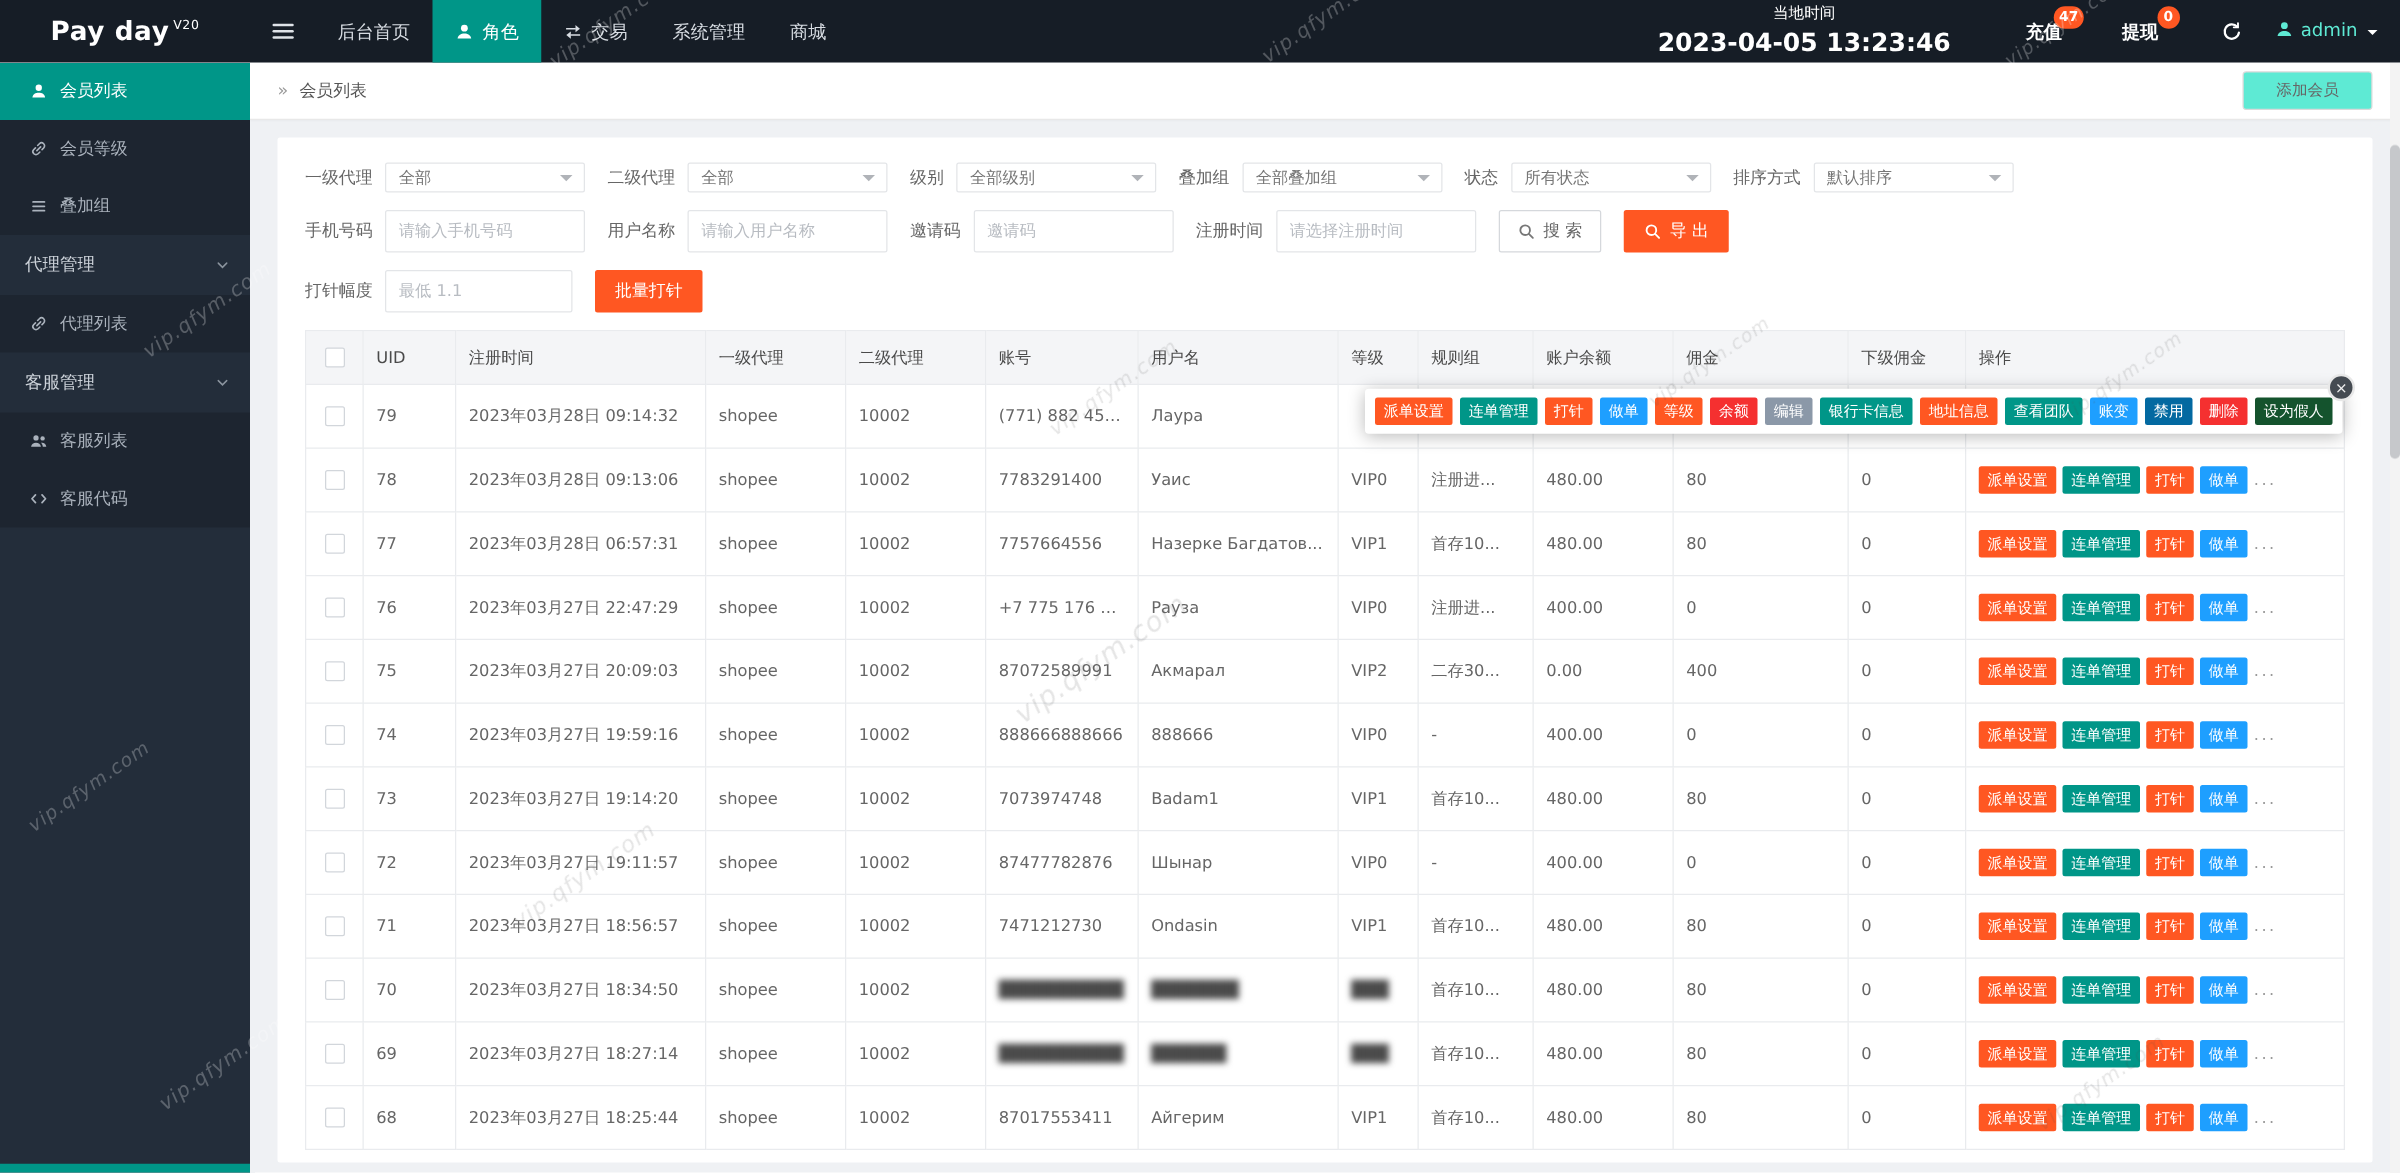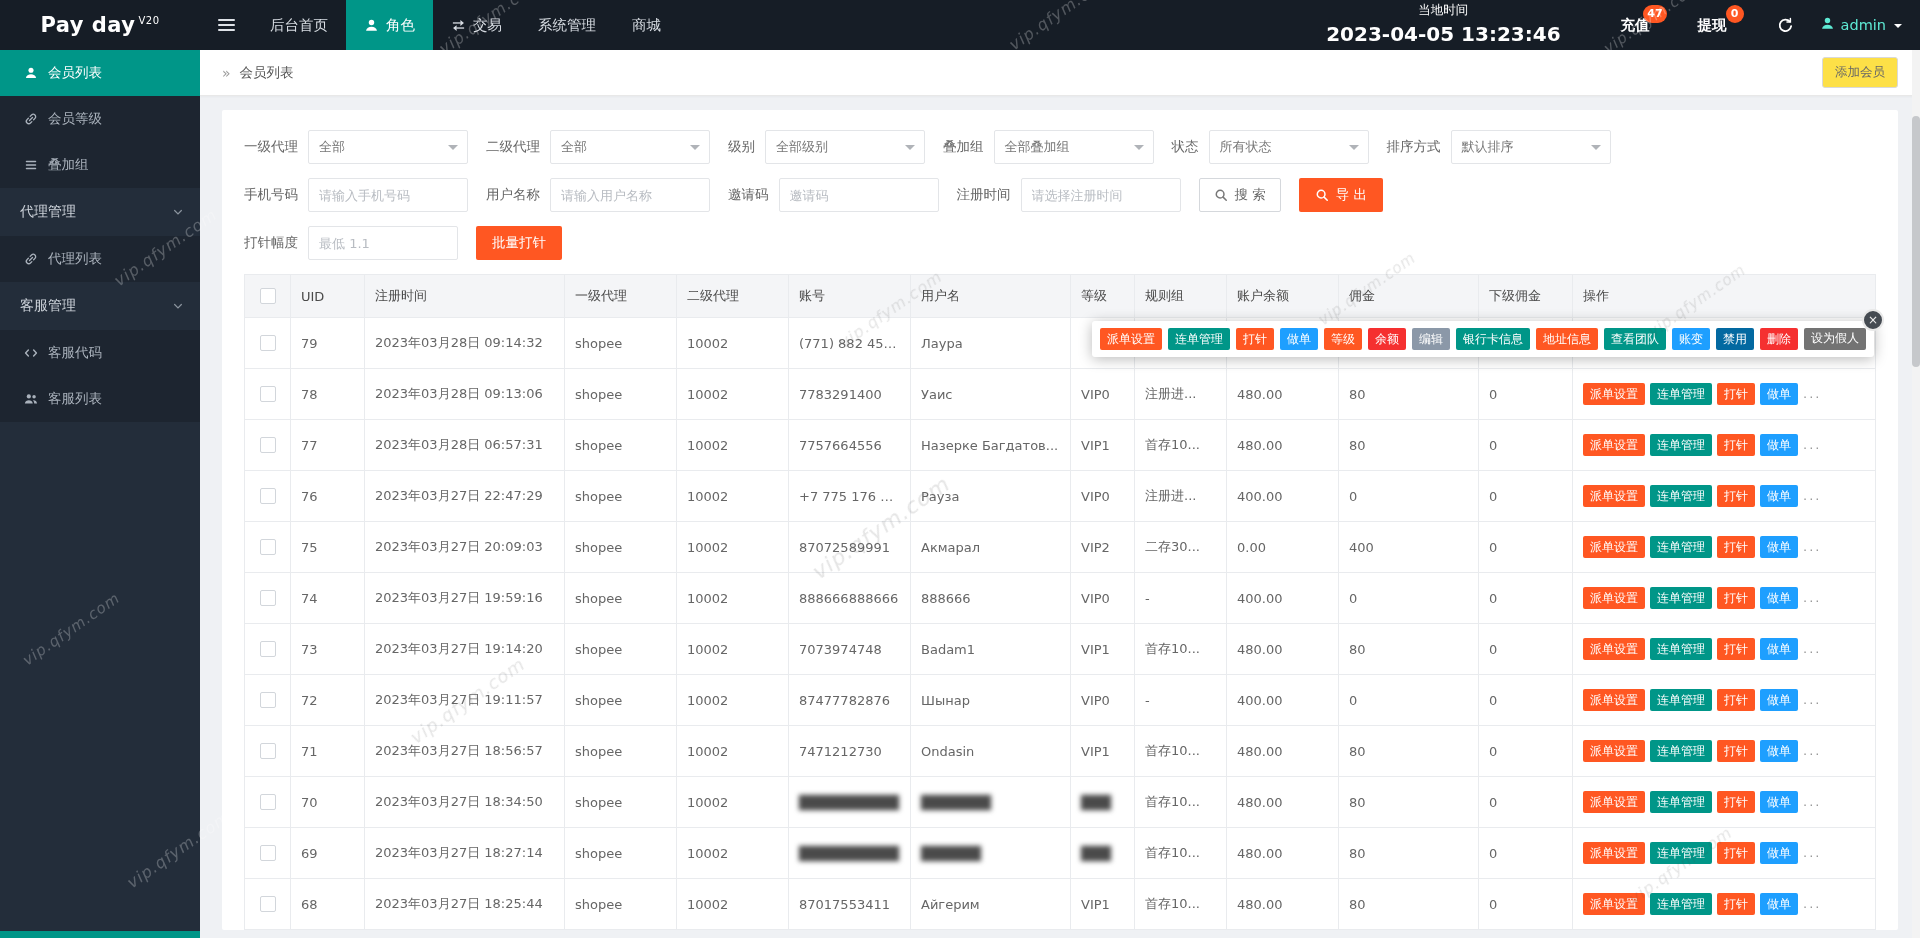--- a/index.html
+++ b/index.html
@@ -48,30 +48,30 @@
   .side-item.active{background:var(--teal);color:#fff;}
   .side-ic{display:inline-flex;}
   .side-ic svg{width:14px;height:14px;}
   .side-strip{position:fixed;left:0;bottom:0;width:200px;height:7px;background:var(--teal);z-index:25;}
   
   .main{margin-left:200px;padding-top:50px;height:938px;}
   .breadcrumb-bar{height:46px;background:#fff;display:flex;align-items:center;padding:0 22px;
     border-bottom:1px solid #e8e8e8;box-shadow:0 1px 2px rgba(0,0,0,.04);}
   .crumb-icon{color:#999;margin-right:9px;font-size:14px;}
   .crumb-current{color:#555;font-size:13.5px;}
-  .add-btn{margin-left:auto;background:#fde047;border:1px solid #d9d9d9;border-radius:3px;color:#666;
-    font-size:12.5px;padding:6px 12px;cursor:pointer;font-family:inherit;}
+  .add-btn{margin-left:auto;background:#5eead4;border:1px solid #d9d9d9;border-radius:3px;color:#666;
+    font-size:12.5px;padding:6px 26px;cursor:pointer;font-family:inherit;}
   .content{padding:14px 22px 0;}
   .card{background:#fff;border-radius:2px;padding:20px 22px 0;min-height:820px;}
   
   .frow{display:flex;align-items:center;gap:18px;margin-bottom:14px;}
   .finputs{display:flex;align-items:center;gap:18px;}
   .fgroup{display:flex;align-items:center;gap:10px;}
   .flabel{color:#666;font-size:13.5px;white-space:nowrap;}
-  .fselect{width:160px;height:34px;border:1px solid #e3e5e8;border-radius:2px;background:#fff;
+  .fselect{width:160px;height:24px;border:1px solid #e3e5e8;border-radius:2px;background:#fff;
     display:flex;align-items:center;padding:0 24px 0 10px;position:relative;color:#777;font-size:13px;cursor:pointer;}
   .fcaret{position:absolute;right:9px;top:50%;margin-top:-2px;width:0;height:0;
     border:5px solid transparent;border-top-color:#b0b3b8;}
   .finput{width:160px;height:34px;border:1px solid #e3e5e8;border-radius:2px;padding:0 10px;
     font-size:13px;color:#666;font-family:inherit;outline:none;background:#fff;}
   .finput::placeholder{color:#b8bcc2;}
   .btn-search{height:34px;padding:0 14px;display:inline-flex;align-items:center;gap:7px;
     border:1px solid #d5d8dc;background:#fff;color:#666;border-radius:2px;font-size:13.5px;cursor:pointer;font-family:inherit;}
   .btn-search .ic{display:inline-flex;color:#777;}
   .btn-search .ic svg,.btn-export .ic svg{width:14px;height:14px;}
@@ -233,37 +233,37 @@
       <div class="side-group">
         <span>客服管理</span>
         <span class="side-chevron">
           <svg viewBox="0 0 16 16" fill="none" stroke="currentColor" stroke-width="1.6" stroke-linecap="round">
             <path d="M3.5 6l4.5 4.5L12.5 6"></path>
           </svg>
         </span>
       </div>
       <div class="side-item">
         <span class="side-ic">
-          <svg viewBox="0 0 16 16" fill="none" stroke="currentColor" stroke-width="1.6" stroke-linecap="round" stroke-linejoin="round">
-            <path d="M5 4.5L1.8 8 5 11.5"></path>
-            <path d="M11 4.5L14.2 8 11 11.5"></path>
-          </svg>
-        </span>
-        <span>客服代码</span>
-      </div>
-      <div class="side-item">
-        <span class="side-ic">
           <svg viewBox="0 0 16 16" fill="currentColor">
             <circle cx="5.5" cy="5" r="2.4"></circle>
             <path d="M1 13c.3-2.6 2.2-3.7 4.5-3.7s4.2 1.1 4.5 3.7z"></path>
             <circle cx="11.5" cy="5.4" r="2"></circle>
             <path d="M11 9.3c2 .1 3.6 1.2 3.9 3.7h-3.2c-.1-1.5-.7-2.8-1.7-3.6z"></path>
           </svg>
         </span>
         <span>客服列表</span>
+      </div>
+      <div class="side-item">
+        <span class="side-ic">
+          <svg viewBox="0 0 16 16" fill="none" stroke="currentColor" stroke-width="1.6" stroke-linecap="round" stroke-linejoin="round">
+            <path d="M5 4.5L1.8 8 5 11.5"></path>
+            <path d="M11 4.5L14.2 8 11 11.5"></path>
+          </svg>
+        </span>
+        <span>客服代码</span>
       </div>
     </div>
 </div>
 <div class="side-strip"></div>
 
 <div class="main">
   <div class="breadcrumb-bar">
     <span class="crumb-icon">»</span>
     <span class="crumb-current">会员列表</span>
     <button class="add-btn">添加会员</button>
@@ -584,21 +584,21 @@
               <span class="abtn" style="background: rgb(30, 159, 255);">做单</span>
               <span class="abtn" style="background: rgb(255, 87, 34);">等级</span>
               <span class="abtn" style="background: rgb(245, 48, 48);">余额</span>
               <span class="abtn" style="background: rgb(139, 152, 168);">编辑</span>
               <span class="abtn" style="background: rgb(0, 150, 136);">银行卡信息</span>
               <span class="abtn" style="background: rgb(255, 87, 34);">地址信息</span>
               <span class="abtn" style="background: rgb(0, 150, 136);">查看团队</span>
               <span class="abtn" style="background: rgb(30, 159, 255);">账变</span>
               <span class="abtn" style="background: #0369a1;">禁用</span>
               <span class="abtn" style="background: rgb(245, 48, 48);">删除</span>
-              <span class="abtn" style="background: #737373; font-family: Liberation Mono, monospace;">设为假人</span>
+              <span class="abtn" style="background: #14532d;">设为假人</span>
             </div>
           <div class="ov-close">×</div>
         </div>
       </div>
     </div>
   </div>
 </div>
 
 <div class="v-scroll">
   <div class="v-thumb"></div>

